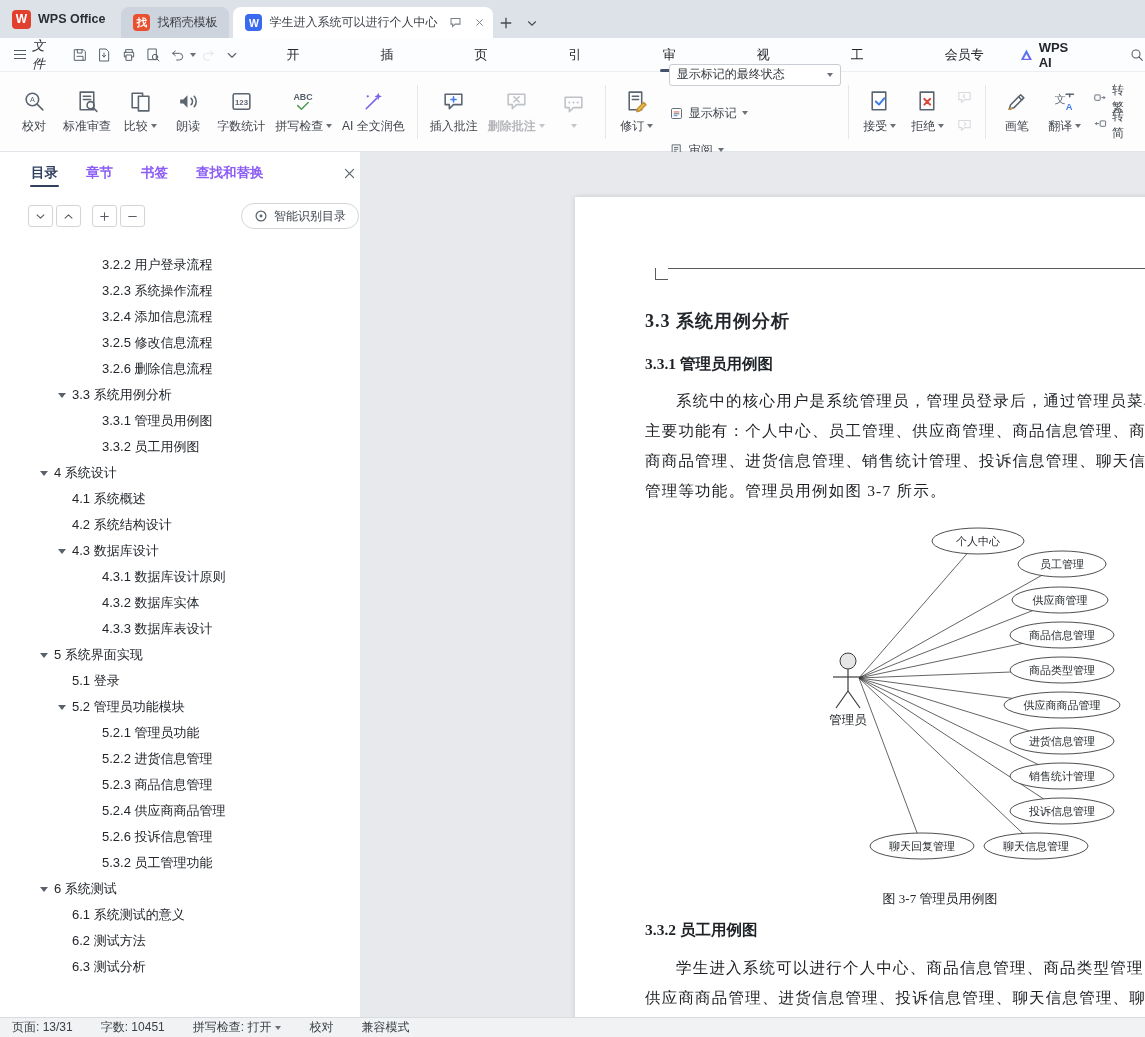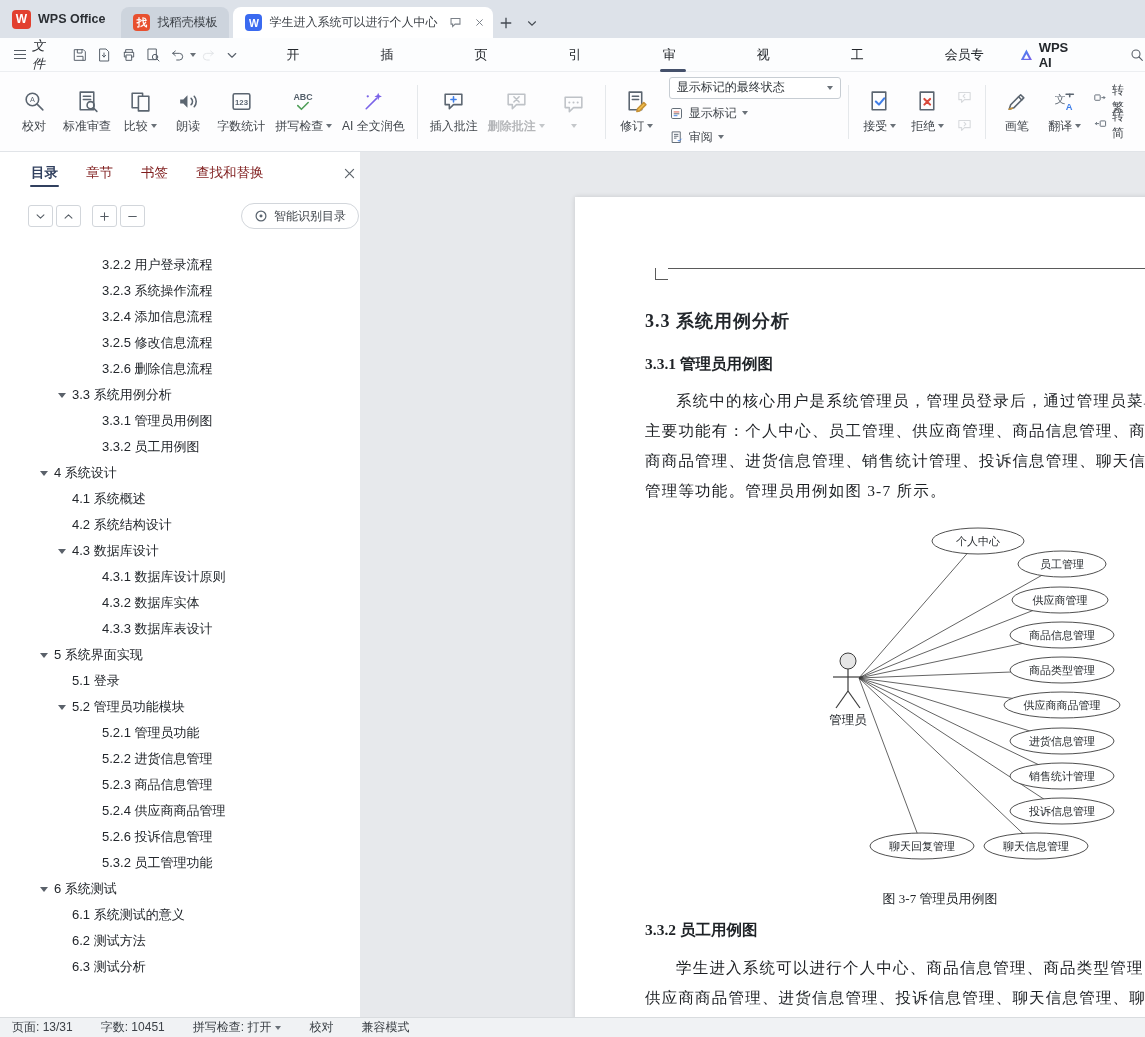--- a/index.html
+++ b/index.html
@@ -36,33 +36,33 @@
   .search-btn svg { stroke:#565d66; fill:none; stroke-width:1.6; stroke-linecap:round; }
 
   
   #ribbon { position:absolute; left:0; top:72px; right:0; height:80px; background:#fdfdfe; border-bottom:1px solid #e1e4e8; display:flex; align-items:center; padding:0 10px; }
   .rbig { display:flex; flex-direction:column; align-items:center; justify-content:center; gap:4px; min-width:48px; padding:3px 6px; border-radius:4px; }
   .rbig svg, .ricon svg { stroke:#5b6570; fill:none; stroke-width:1.5; stroke-linecap:round; stroke-linejoin:round; }
   .rlabel { font-size:12px; color:#41464c; white-space:nowrap; display:flex; align-items:center; gap:3px; }
   .cv { width:0; height:0; border:3.5px solid transparent; border-top:4px solid #6a7178; margin-top:3px; }
   .dis { opacity:.38;font-weight:bold; }
   .vdiv { width:1px; height:54px; background:#e5e8eb; margin:0 7px; flex:0 0 1px; }
-  .track-col { display:flex; flex-direction:column; justify-content:center; gap:5px; margin-left:8px; }
+  .track-col { display:flex; flex-direction:column; justify-content:center; gap:18px; margin-left:8px; }
   .combo { width:172px; height:22px; border:1px solid #c7cdd3; border-radius:3px; background:#fff; font-size:12px; color:#33383d; display:flex; align-items:center; justify-content:space-between; padding:0 7px; }
   .srow { display:flex; align-items:center; gap:5px; font-size:12px; color:#41464c; height:19px; }
   .srow svg { stroke:#5b6570; fill:none; stroke-width:1.5; }
   .navcol { display:flex; flex-direction:column; gap:6px; margin:0 2px; }
   .navbtn { width:22px; height:22px; display:flex; align-items:center; justify-content:center; }
   .navbtn svg { stroke:#9aa0a7; fill:none; stroke-width:1.5; stroke-linecap:round; stroke-linejoin:round; }
   .convcol { display:flex; flex-direction:column; gap:7px; margin-left:4px; }
 
   
   #sidebar { position:absolute; left:14px; top:152px; width:360px; bottom:20px; background:#fff; border-right:1px solid #e2e5e9; }
   .sb-tabs { height:42px; display:flex; align-items:center; gap:26px; padding:0 16px; }
-  .sb-tab { position:relative; font-size:13.5px; color:#7f1d1d; padding:11px 1px; }
+  .sb-tab { position:relative; font-size:13.5px; color:#8b5cf6; padding:11px 1px;font-weight:bold; }
   .sb-tab.active { color:#31405f; font-weight:bold; }
   .sb-tab.active::after { content:''; position:absolute; left:0; right:0; bottom:6px; height:2px; background:#31405f; border-radius:1px; }
   .sb-close { position:absolute; right:16px; top:13px; width:16px; height:16px; display:flex; align-items:center; justify-content:center; }
   .sb-close svg { stroke:#5d646c; stroke-width:1.5; stroke-linecap:round; }
   .sb-controls { height:44px; display:flex; align-items:center; padding:0 14px; }
   .sqbtn { width:25px; height:22px; border:1px solid #d2d6db; border-radius:3px; background:#fff; display:flex; align-items:center; justify-content:center; margin-right:3px; }
   .sqbtn svg { stroke:#555c64; fill:none; stroke-width:1.5; stroke-linecap:round; stroke-linejoin:round; }
   .gap8 { width:8px; }
   .smart-btn { margin-left:auto; height:26px; border:1px solid #d2d6db; border-radius:14px; background:#fff; display:flex; align-items:center; gap:6px; padding:0 12px; font-size:12px; color:#41464c; }
   .smart-btn svg { stroke:#5b6570; fill:none; stroke-width:1.4; }

